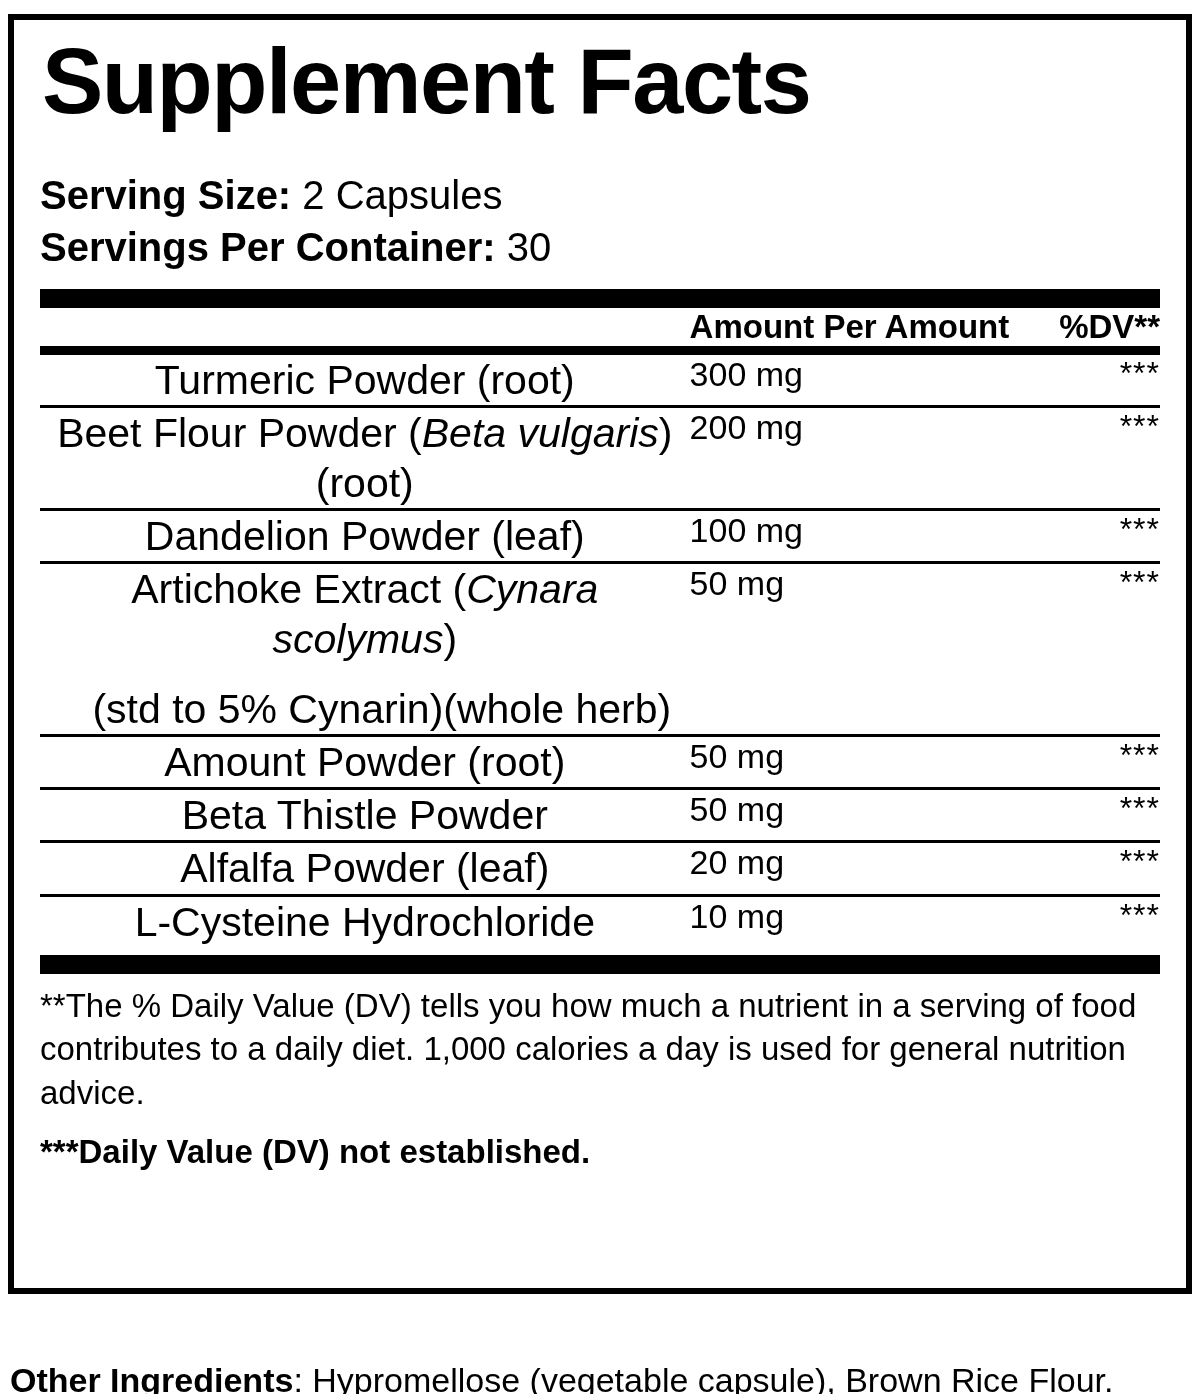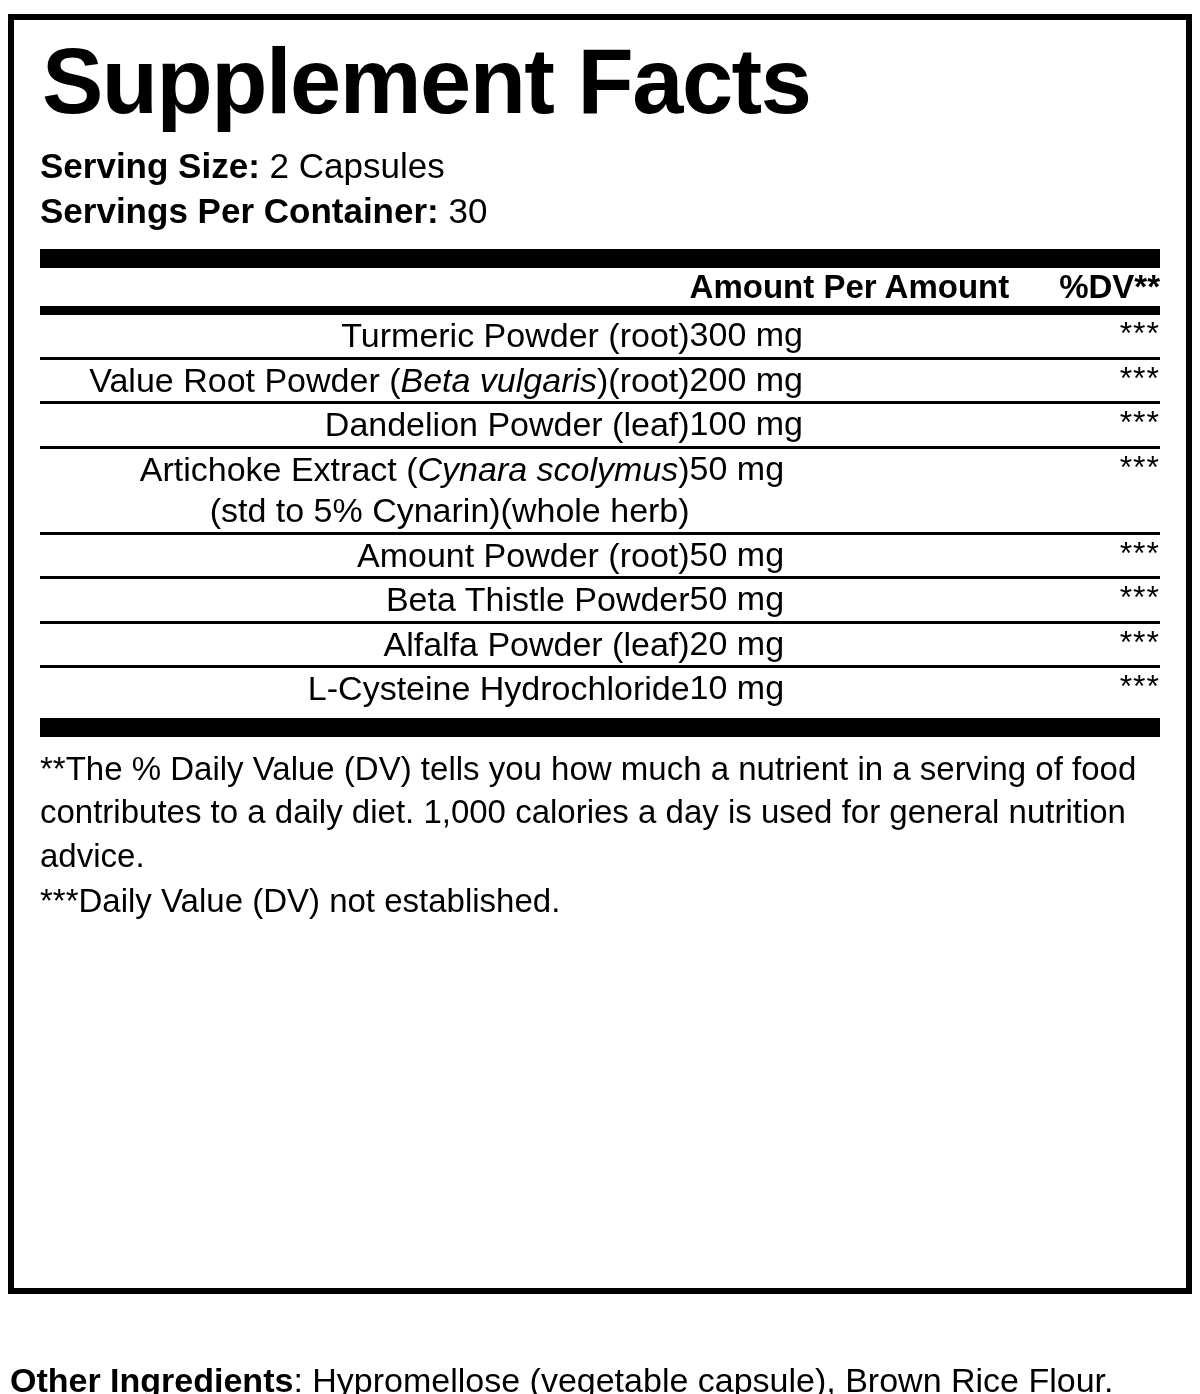--- a/index.html
+++ b/index.html
@@ -38,22 +38,22 @@
   .sf-title {
     font-size: 92px;
     font-weight: bold;
     line-height: 0.98;
     letter-spacing: -1.5px;
     margin: 2px 0 0 2px;
     white-space: nowrap;
   }
 
   .serving-block {
-    margin-top: 17px;
-    font-size: 35px;
+    margin-top: 44px;
+    font-size: 40px;
     line-height: 1.29;
   }
   .serving-row { white-space: nowrap; }
   .serving-row .lbl { font-weight: bold; }
   .serving-row .val { font-weight: normal; }
 
   
   .rule-thick {
     height: 19px;
     background: #000000;
@@ -86,29 +86,30 @@
   .hdr-row th {
     font-size: 33px;
     font-weight: bold;
     padding: 8px 0 10px 0;
     text-align: right;
     white-space: nowrap;
   }
   .hdr-row th.name { text-align: left; }
 
   .ing-name {
-    font-size: 34px;
+    font-size: 41px;
     line-height: 1.22;
     padding: 9px 6px 9px 2px;
-    text-align: right;
+    text-align: center;
   }
   .ing-name i { font-style: italic; }
   .ing-name .sub {
     display: block;
     padding-left: 34px;
+    margin-top: 20px;
   }
   .ing-amt {
     font-size: 34px;
     text-align: left;
     padding: 9px 14px 9px 0;
     white-space: nowrap;
   }
   .ing-dv {
     font-size: 32px;
     text-align: right;
@@ -119,21 +120,21 @@
 
   .sep td { padding: 0; }
 
   
   .footnotes {
     font-size: 33px;
     line-height: 1.32;
     margin-top: 10px;
   }
   .footnotes p { margin: 0; }
-  .footnotes p + p { margin-top: 2px; }
+  .footnotes p + p { margin-top: 16px; font-weight: bold; }
 
   
   .other-ing {
     position: absolute;
     left: 10px;
     top: 1359px;
     width: 1180px;
     font-size: 34px;
     line-height: 1.28;
   }
@@ -189,21 +190,21 @@
           <td class="ing-dv">***</td>
         </tr>
         <tr class="sep">
             <td colspan="3">
               <div class="rule-thin"></div>
             </td>
           </tr>
 
         <tr>
           <td class="ing-name">
-            <span>Value Root Powder (</span><i>Beta vulgaris</i><span>)(root)</span>
+            <span>Beet Flour Powder (</span><i>Beta vulgaris</i><span>)(root)</span>
           </td>
           <td class="ing-amt">200 mg</td>
           <td class="ing-dv">***</td>
         </tr>
         <tr class="sep">
             <td colspan="3">
               <div class="rule-thin"></div>
             </td>
           </tr>
 

